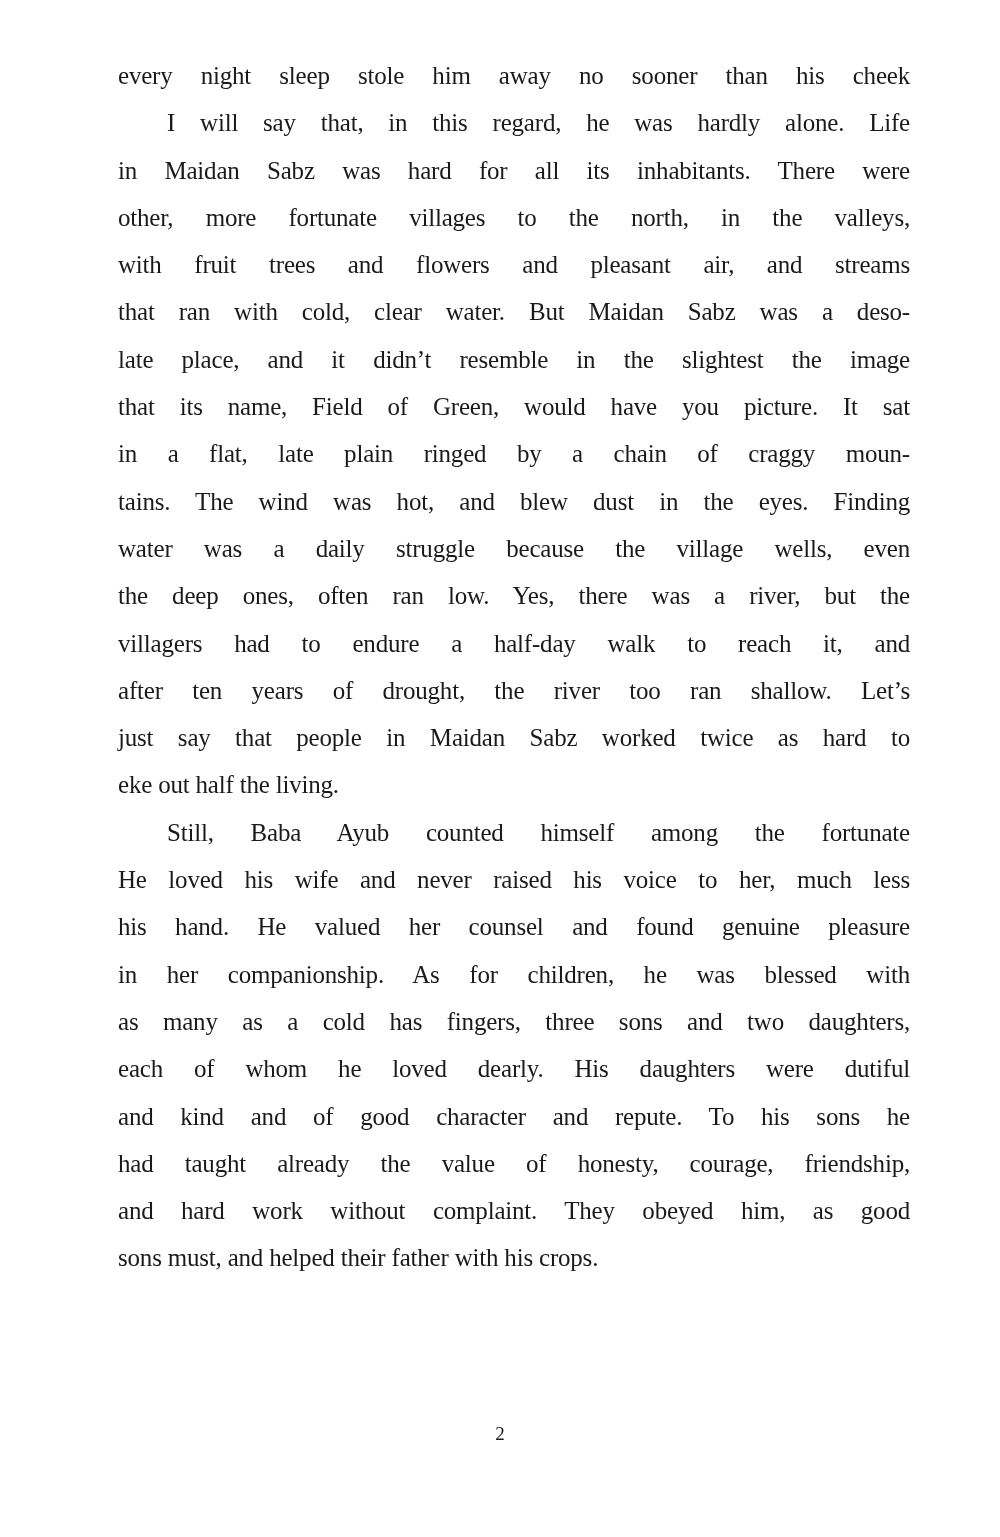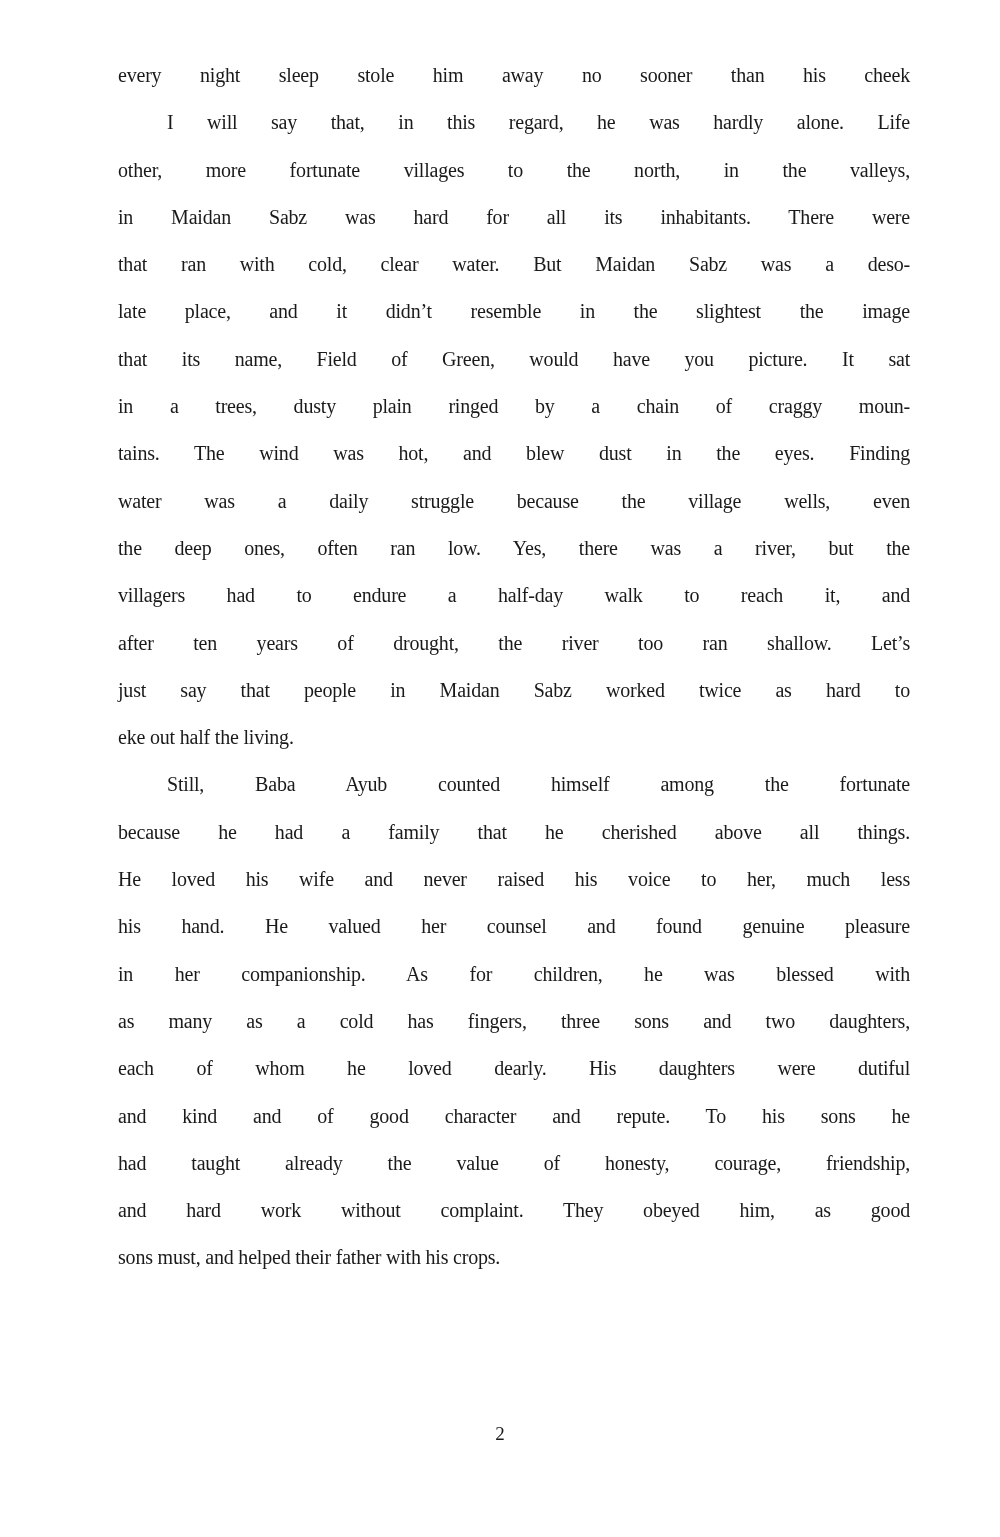--- a/index.html
+++ b/index.html
@@ -16,21 +16,21 @@
       font-family: "Liberation Serif", "DejaVu Serif", serif;
     }
     .page {
       position: absolute;
       left: 118px;
       top: 52px;
       width: 792px;
     }
     .line {
       display: block;
-      font-size: 20px;
+      font-size: 25px;
       line-height: 47.3px;
       height: 47.3px;
       white-space: nowrap;
       text-align: justify;
       text-align-last: justify;
       letter-spacing: -0.2px;
     }
     .line.last {
       text-align-last: left;
     }
@@ -53,38 +53,38 @@
 <body>
 
 <div class="page">
 
   <div>
     <span class="line">every night sleep stole him away no sooner than his cheek</span>
   </div>
 
   <div>
     <span class="line indent">I will say that, in this regard, he was hardly alone. Life</span>
+    <span class="line">in Maidan Sabz was hard for all its inhabitants. There were</span>
     <span class="line">other, more fortunate villages to the north, in the valleys,</span>
-    <span class="line">in Maidan Sabz was hard for all its inhabitants. There were</span>
+    <span class="line">with fruit trees and flowers and pleasant air, and streams</span>
     <span class="line">that ran with cold, clear water. But Maidan Sabz was a deso-</span>
     <span class="line">late place, and it didn’t resemble in the slightest the image</span>
     <span class="line">that its name, Field of Green, would have you picture. It sat</span>
-    <span class="line">in a trees, dusty plain ringed by a chain of craggy moun-</span>
+    <span class="line">in a flat, late plain ringed by a chain of craggy moun-</span>
     <span class="line">tains. The wind was hot, and blew dust in the eyes. Finding</span>
     <span class="line">water was a daily struggle because the village wells, even</span>
     <span class="line">the deep ones, often ran low. Yes, there was a river, but the</span>
     <span class="line">villagers had to endure a half-day walk to reach it, and</span>
     <span class="line">after ten years of drought, the river too ran shallow. Let’s</span>
     <span class="line">just say that people in Maidan Sabz worked twice as hard to</span>
     <span class="line last">eke out half the living.</span>
   </div>
 
   <div>
     <span class="line indent">Still, Baba Ayub counted himself among the fortunate</span>
-    <span class="line">because he had a family that he cherished above all things.</span>
     <span class="line">He loved his wife and never raised his voice to her, much less</span>
     <span class="line">his hand. He valued her counsel and found genuine pleasure</span>
     <span class="line">in her companionship. As for children, he was blessed with</span>
     <span class="line">as many as a cold has fingers, three sons and two daughters,</span>
     <span class="line">each of whom he loved dearly. His daughters were dutiful</span>
     <span class="line">and kind and of good character and repute. To his sons he</span>
     <span class="line">had taught already the value of honesty, courage, friendship,</span>
     <span class="line">and hard work without complaint. They obeyed him, as good</span>
     <span class="line last">sons must, and helped their father with his crops.</span>
   </div>

